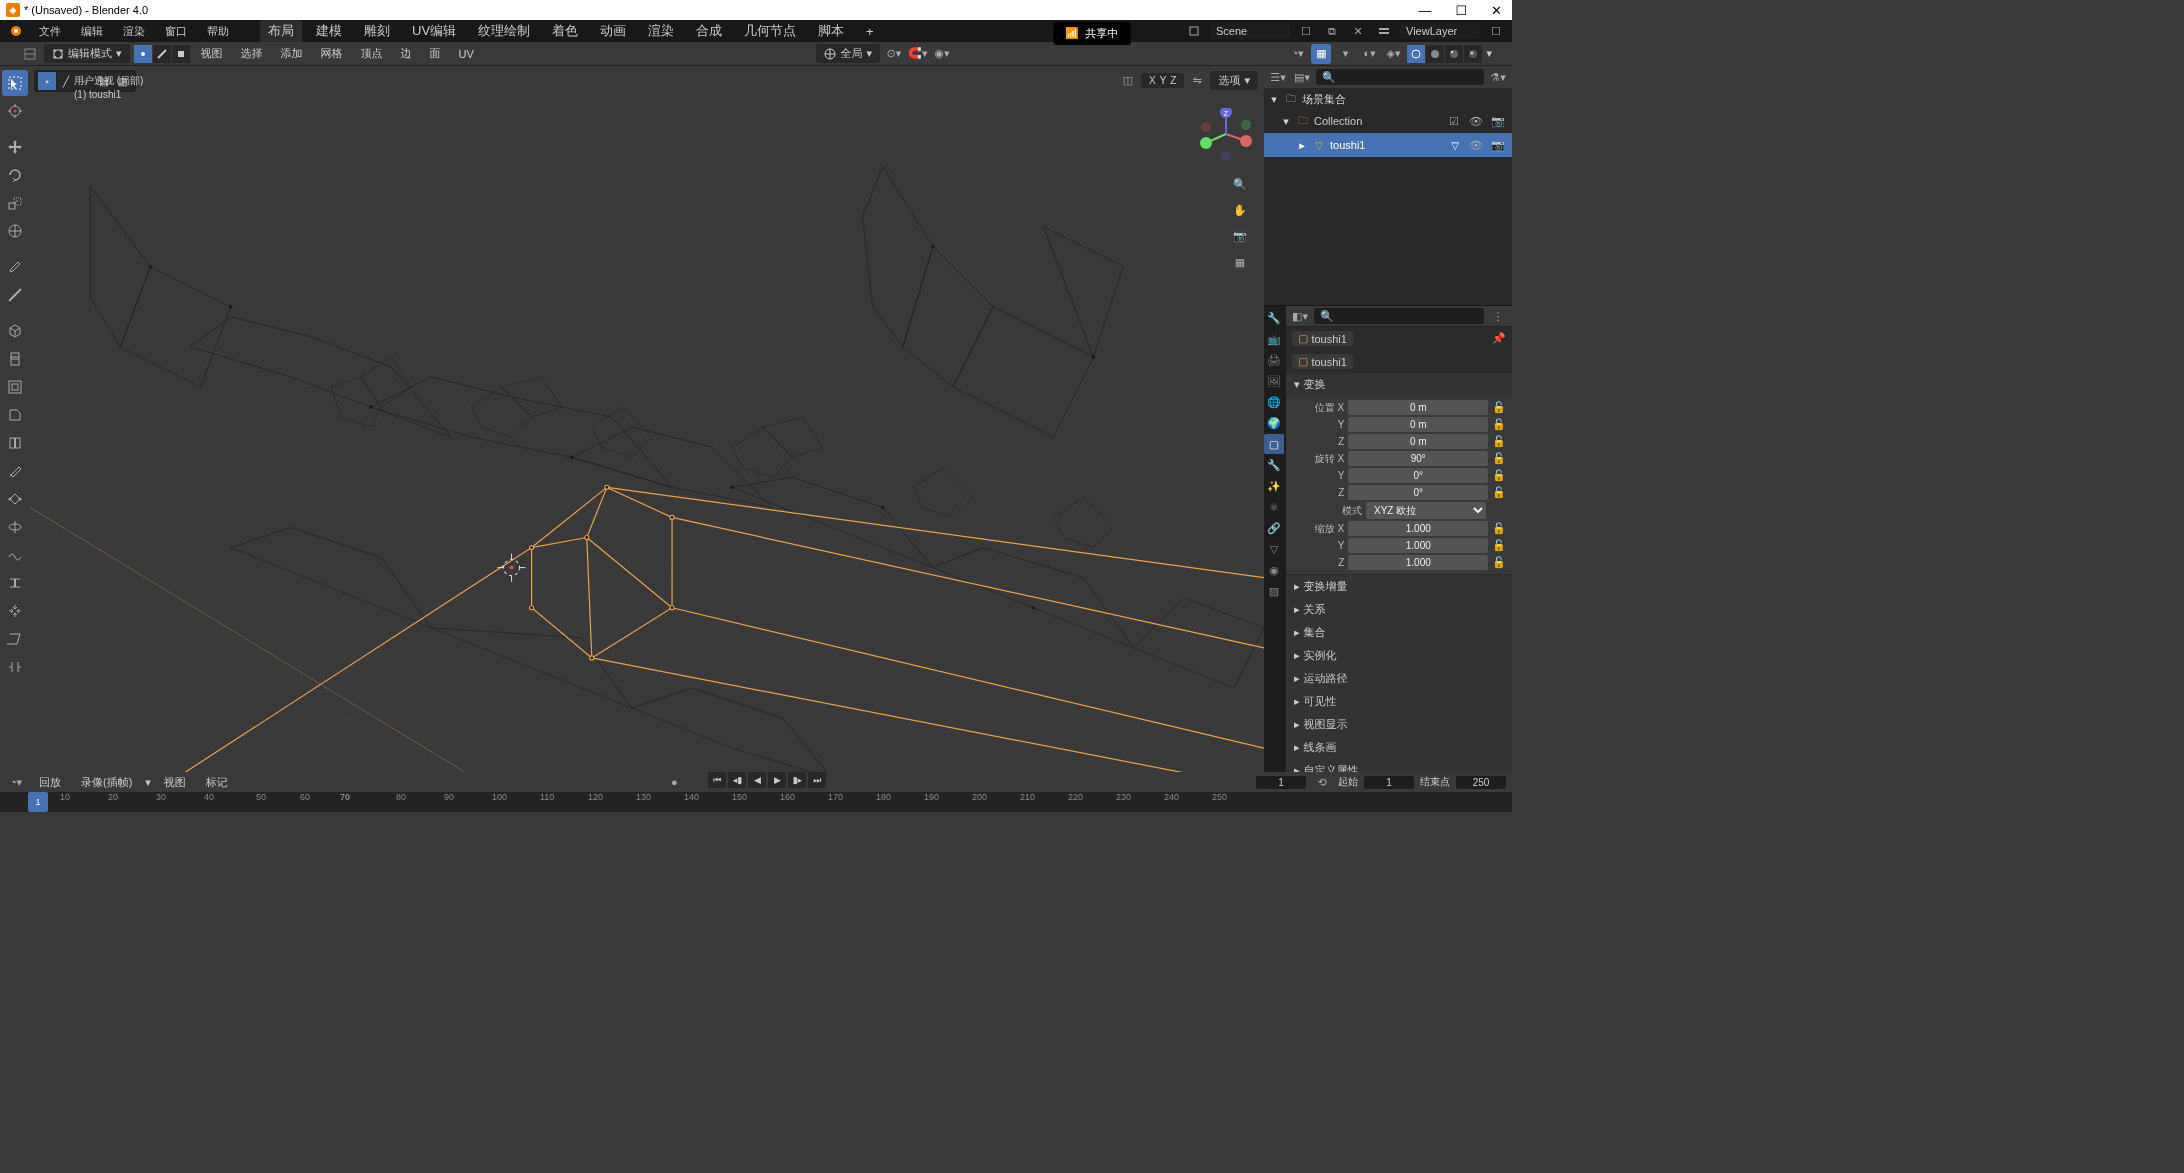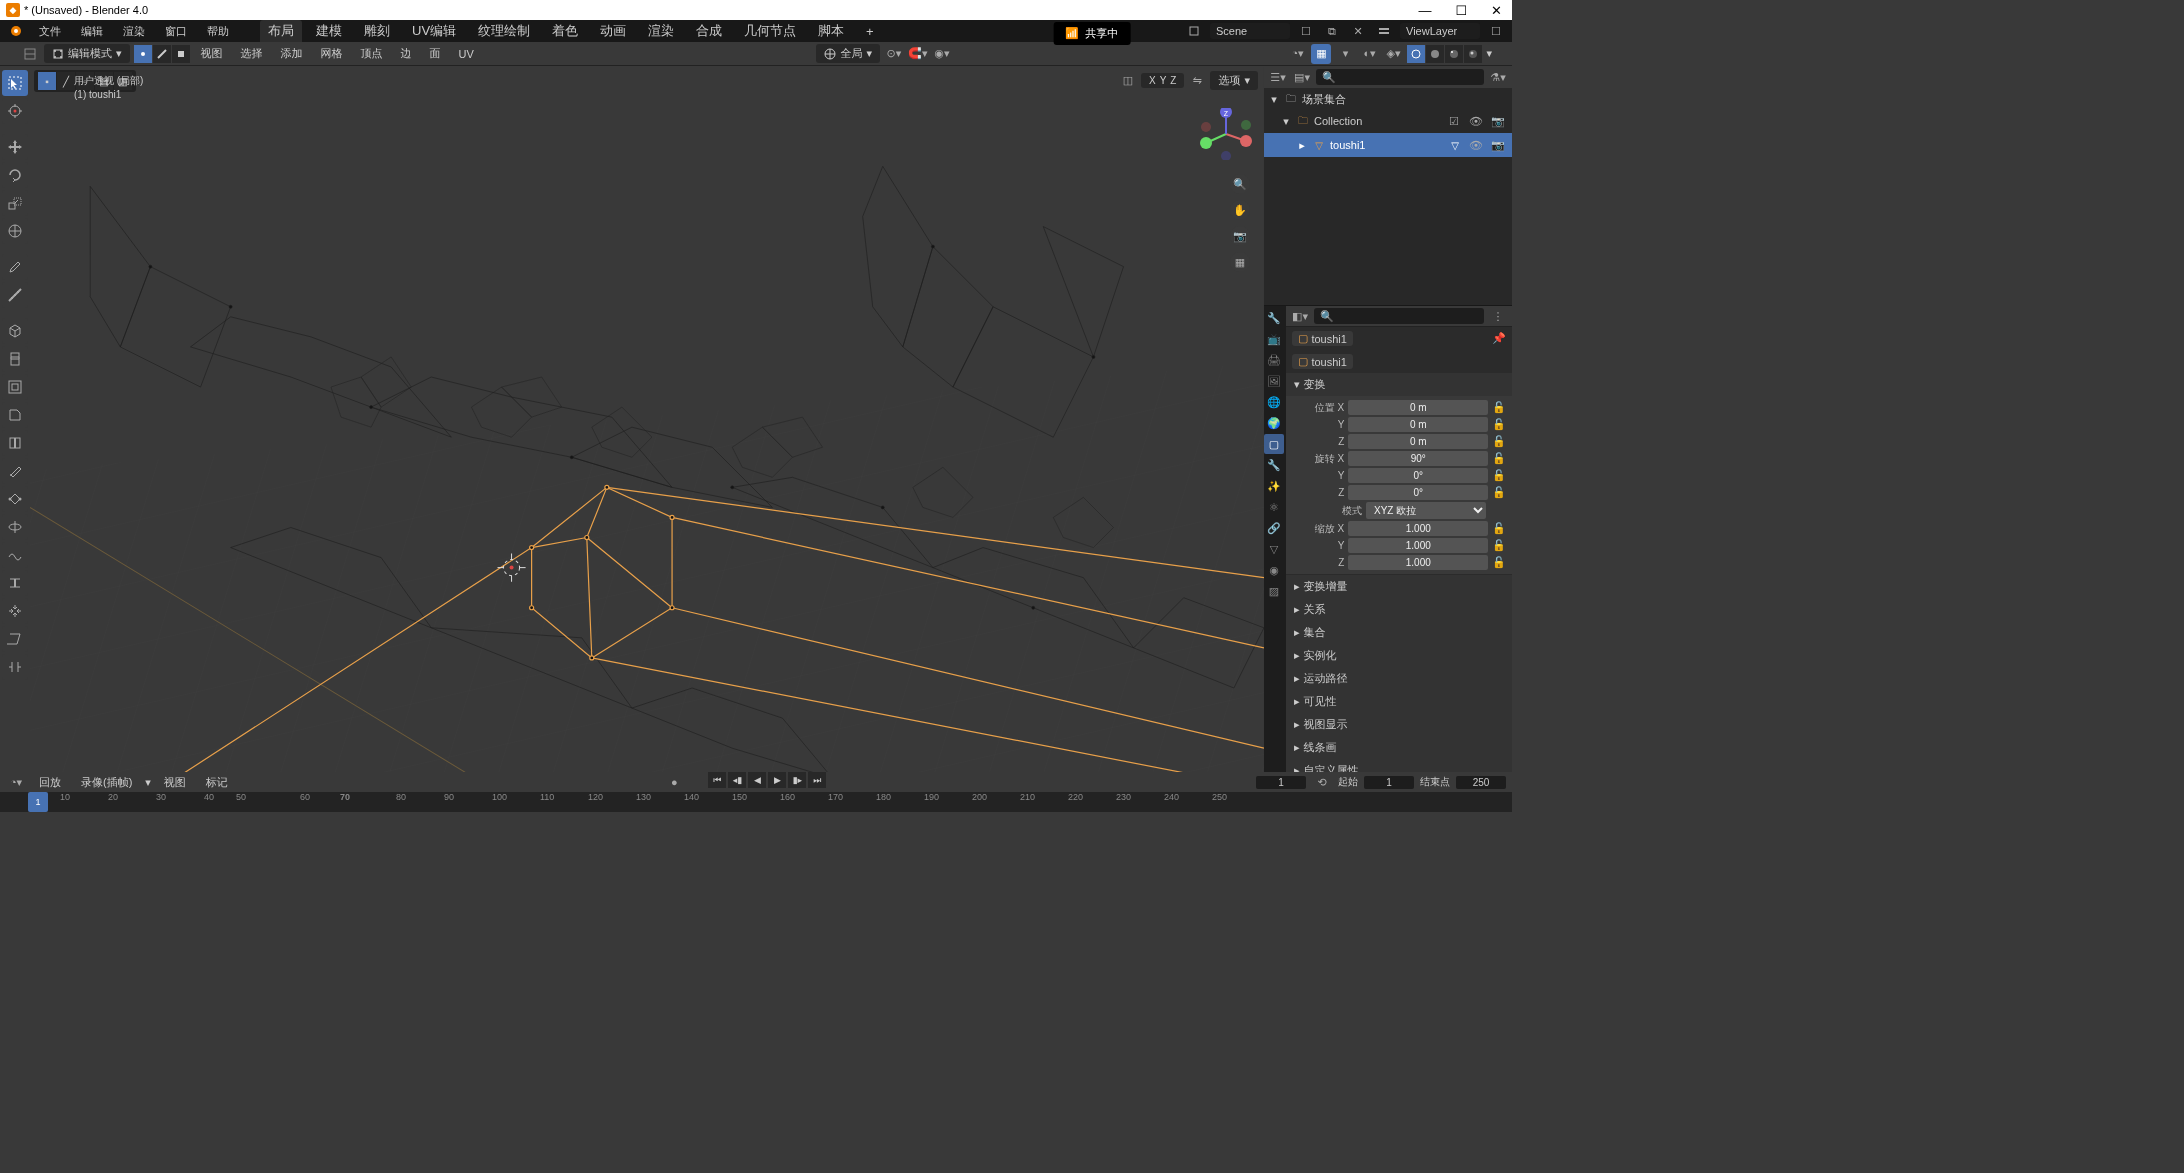--- a/index.html
+++ b/index.html
@@ -689,21 +689,21 @@
     </div>
     <div class="timeline-track">
       <div class="timeline-playhead" style="left:28px">
         <span>1</span>
       </div>
       <div id="timeline-ticks">
           <span class="timeline-tick" style="left: 60px;">10</span>
           <span class="timeline-tick" style="left: 108px;">20</span>
           <span class="timeline-tick" style="left: 156px;">30</span>
           <span class="timeline-tick" style="left: 204px;">40</span>
-          <span class="timeline-tick" style="left: 236px;">50</span>
+          <span class="timeline-tick" style="left: 256px;">50</span>
           <span class="timeline-tick" style="left: 300px;">60</span>
           <span class="timeline-tick" style="left: 340px; font-weight: bold;">70</span>
           <span class="timeline-tick" style="left: 396px;">80</span>
           <span class="timeline-tick" style="left: 444px;">90</span>
           <span class="timeline-tick" style="left: 492px;">100</span>
           <span class="timeline-tick" style="left: 540px;">110</span>
           <span class="timeline-tick" style="left: 588px;">120</span>
           <span class="timeline-tick" style="left: 636px;">130</span>
           <span class="timeline-tick" style="left: 684px;">140</span>
           <span class="timeline-tick" style="left: 732px;">150</span>

